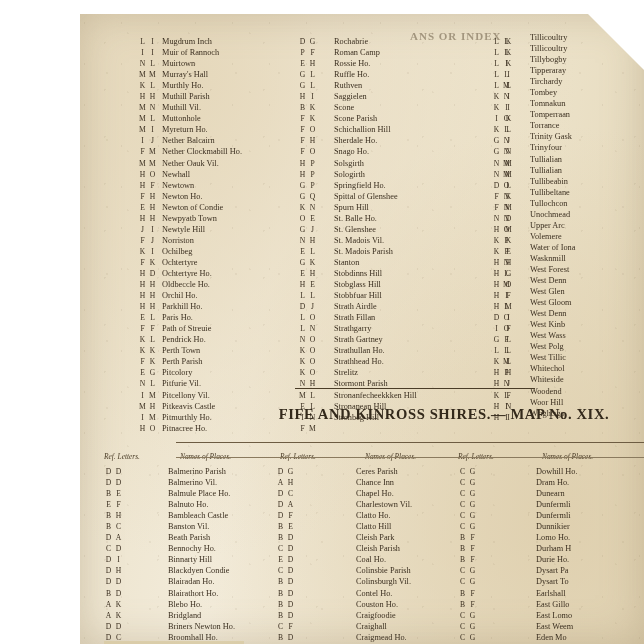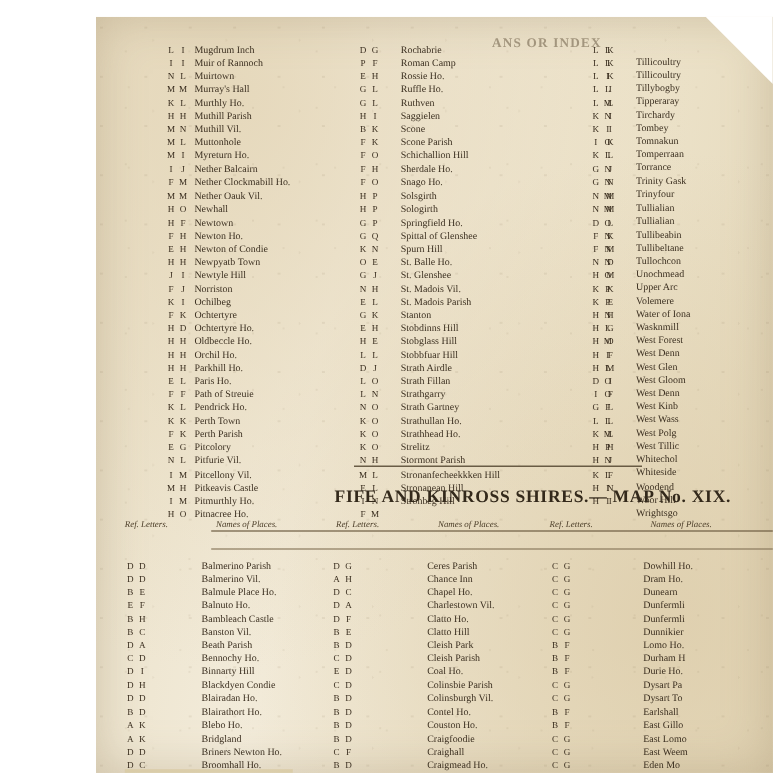--- a/index.html
+++ b/index.html
@@ -66,21 +66,21 @@
     position:absolute;left:96px;top:392px;width:536px;
     text-align:center;font-size:14.6px;letter-spacing:.6px;
     font-weight:bold;color:#33291b;
     font-family:"Liberation Serif", serif;
   }
   #partialtop{
     position:absolute;left:330px;top:16px;font-size:11px;font-weight:bold;
     color:#6b5c45;letter-spacing:1px;opacity:.55;
   }
   .colhdr{
-    position:absolute;font-style:italic;font-size:7.4px;color:#4a3c27;
+    position:absolute;font-style:italic;font-size:7.4px;color:#4a3c27;margin-top:20px;
   }
   #rule2{
     position:absolute;left:96px;top:428px;width:540px;height:0;
     border-top:.9px solid #6d5c42;
   }
   #rule3{
     position:absolute;left:96px;top:443px;width:540px;height:0;
     border-top:.6px solid #8a7a5e;
   }
   .hl{
@@ -246,21 +246,21 @@
         <div class="row"><span class="ref">G</span><span class="ref2">F</span></div>
         <div class="row"><span class="ref">L</span><span class="ref2">L</span></div>
         <div class="row"><span class="ref">K</span><span class="ref2">M</span></div>
         <div class="row"><span class="ref">H</span><span class="ref2">P</span></div>
         <div class="row"><span class="ref">H</span><span class="ref2">N</span></div>
         <div class="row"><span class="ref">K</span><span class="ref2">L</span></div>
         <div class="row"><span class="ref">H</span><span class="ref2">I</span></div>
         <div class="row"><span class="ref">H</span><span class="ref2">I</span></div>
       </div>
 
-      <div class="colgrp clip" style="left:446px;top:32px;width:118px;text-decoration:underline;">
+      <div class="colgrp clip" style="left:446px;top:18px;width:118px;text-decoration:underline;">
         <div class="row"><span class="nm">Tillicoultry</span></div>
         <div class="row"><span class="nm">Tillicoultry</span></div>
         <div class="row"><span class="nm">Tillybogby</span></div>
         <div class="row"><span class="nm">Tipperaray</span></div>
         <div class="row"><span class="nm">Tirchardy</span></div>
         <div class="row"><span class="nm">Tombey</span></div>
         <div class="row"><span class="nm">Tomnakun</span></div>
         <div class="row"><span class="nm">Tomperraan</span></div>
         <div class="row"><span class="nm">Torrance</span></div>
         <div class="row"><span class="nm">Trinity Gask</span></div>

